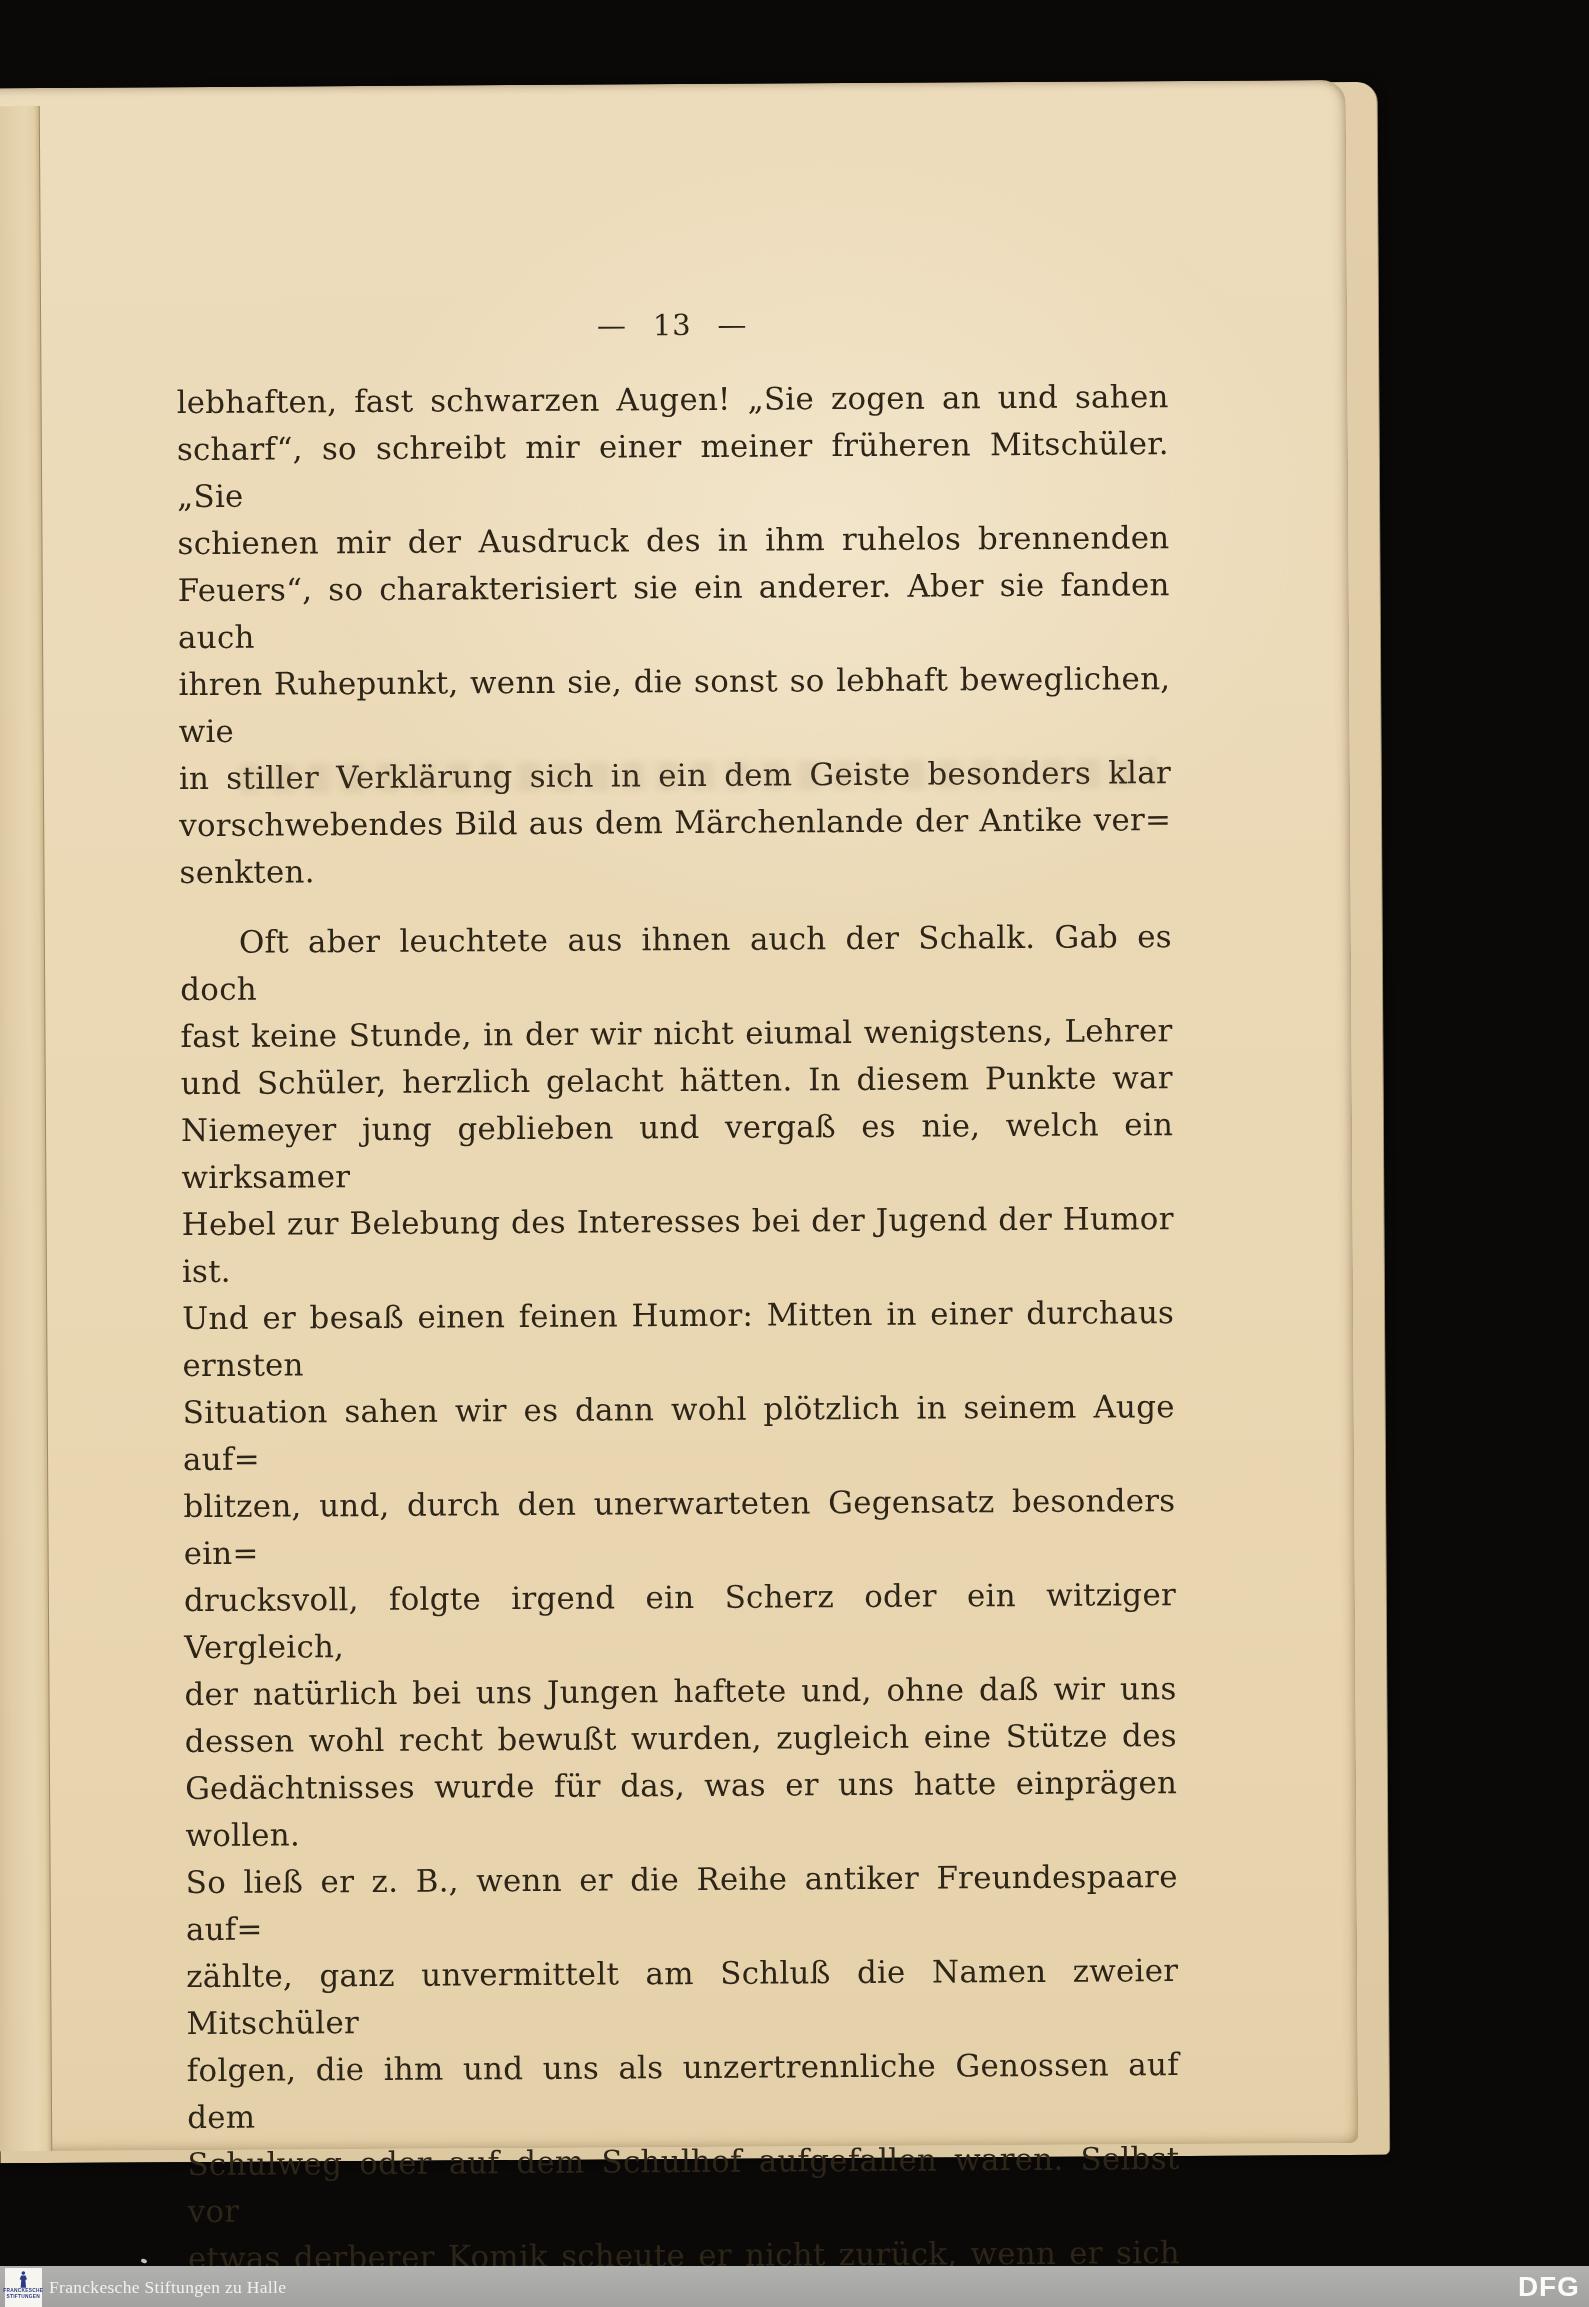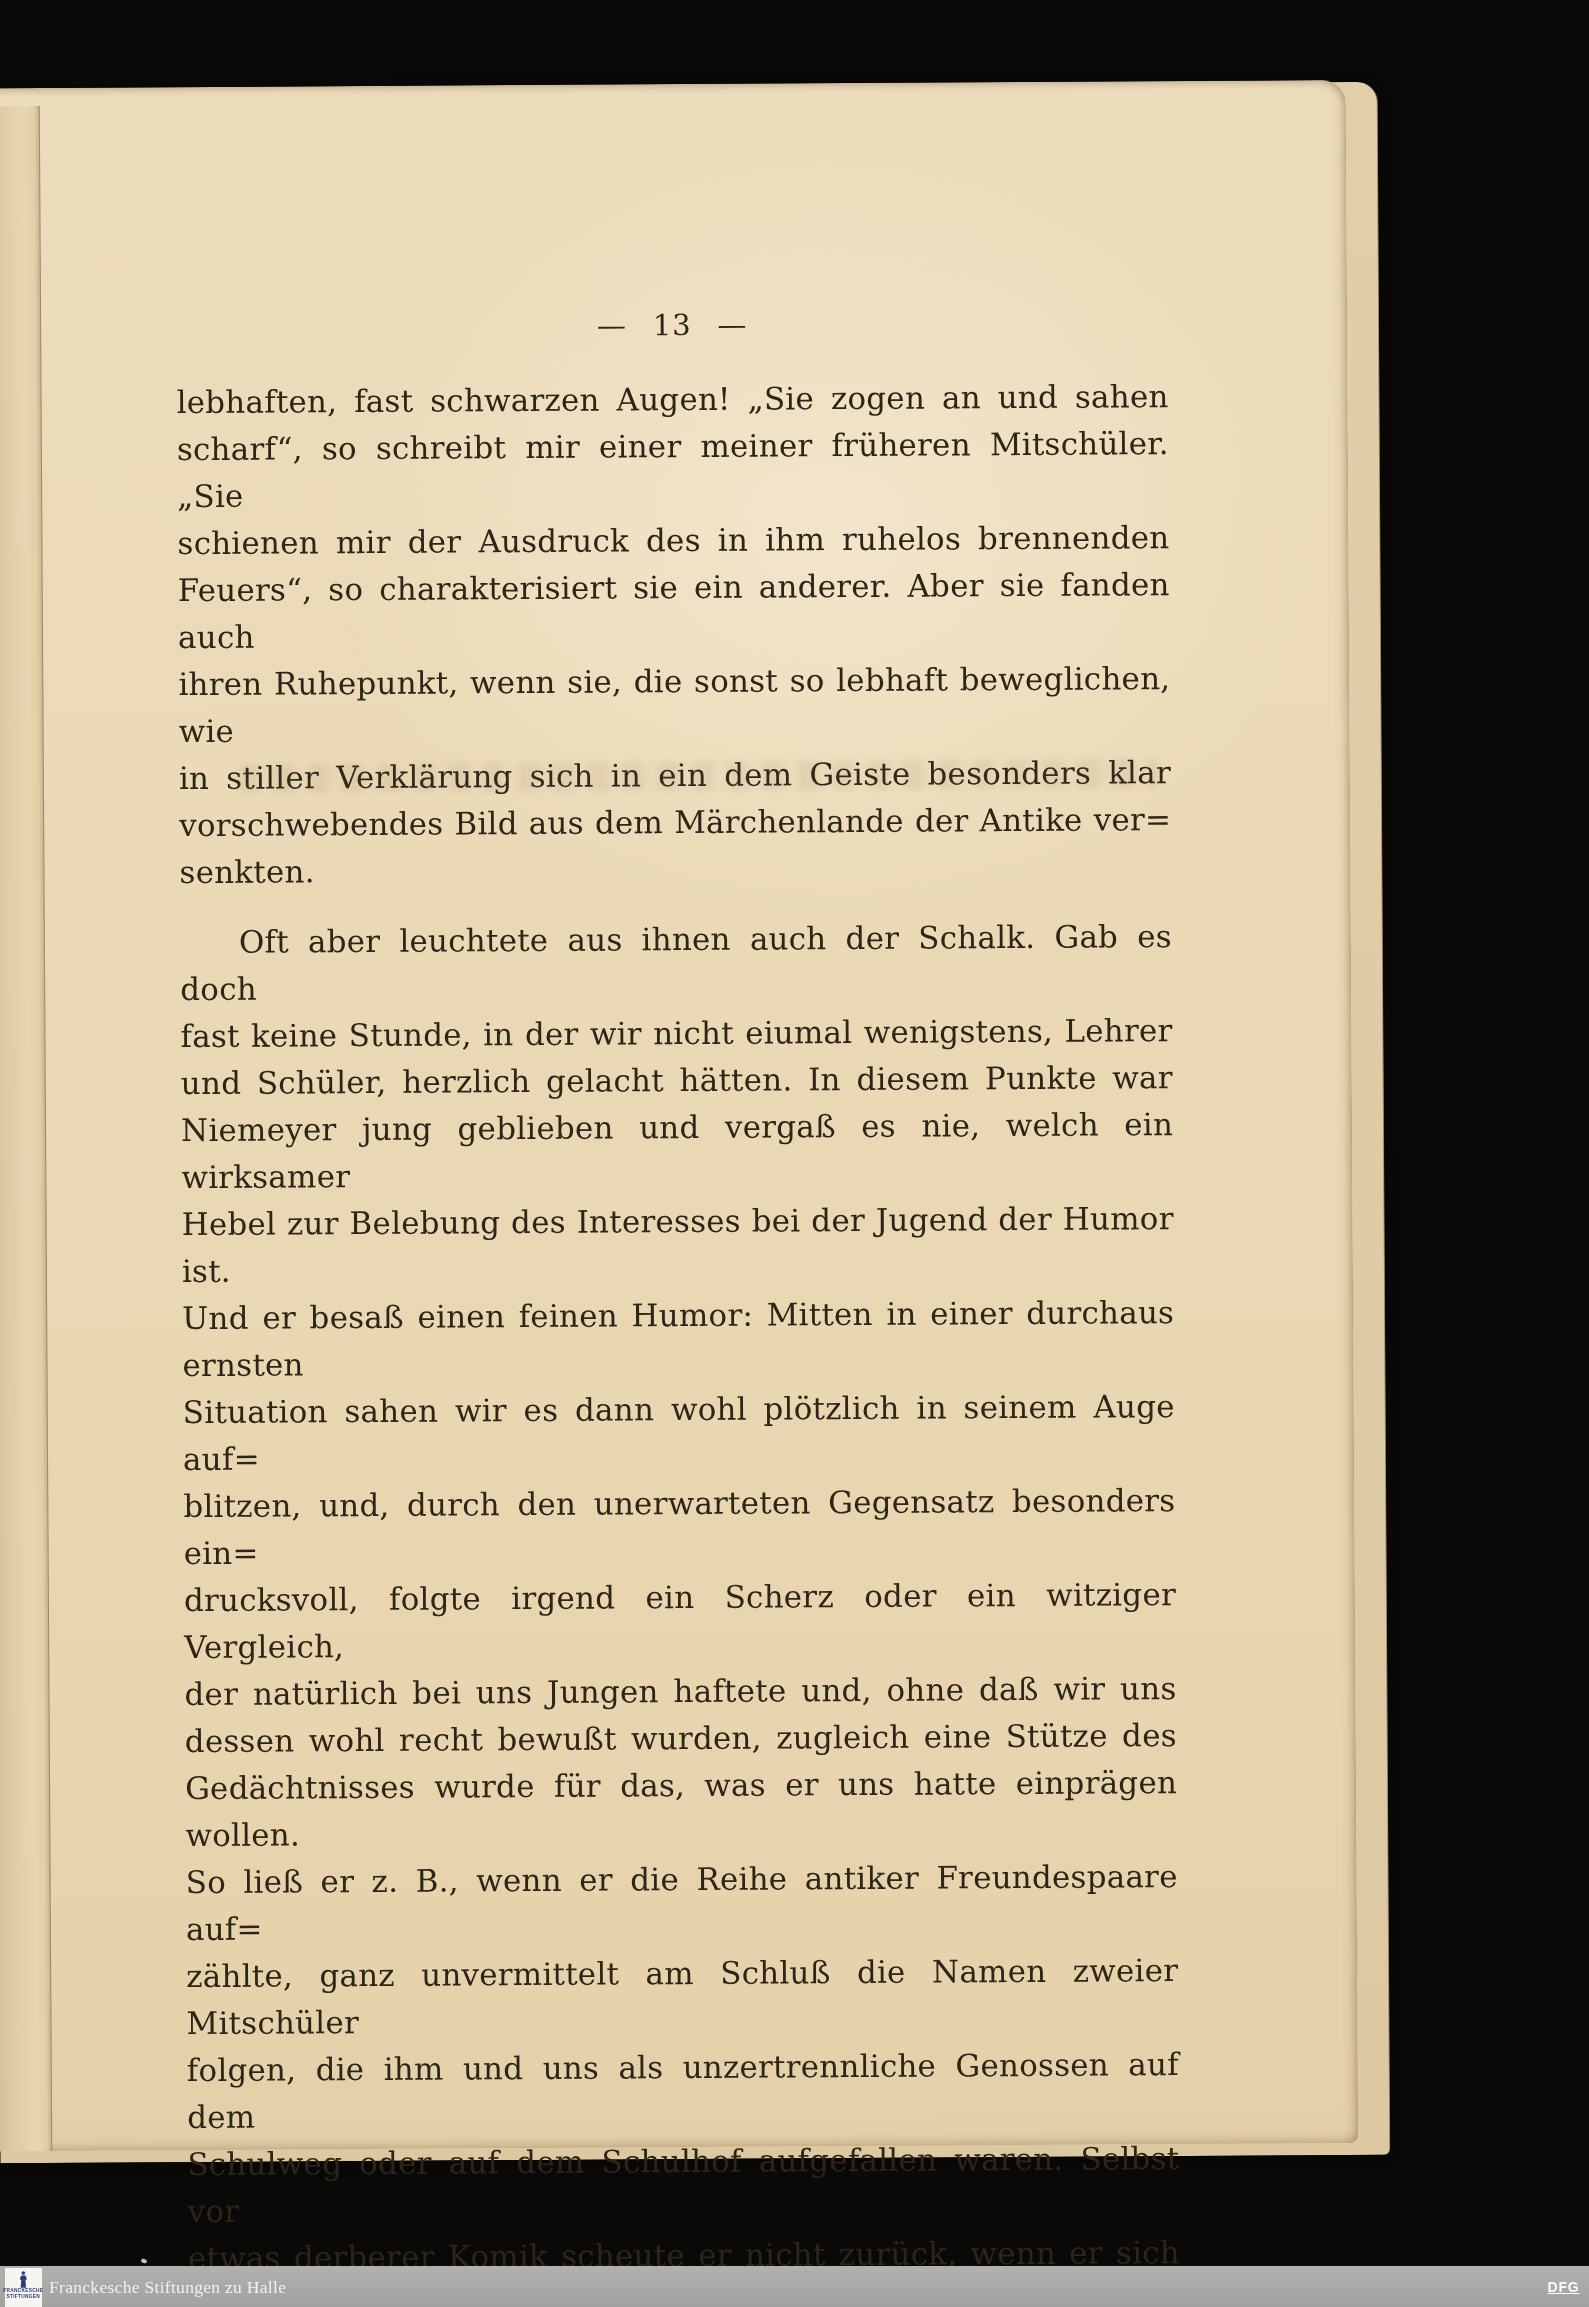--- a/index.html
+++ b/index.html
@@ -85,21 +85,21 @@
     color:var(--logo-blue);letter-spacing:0.3px;text-align:center;font-weight:700;
   }
   .library-name{
     position:absolute;left:49px;top:50%;transform:translateY(-50%);
     color:var(--footer-text);font-family:"Liberation Serif",serif;
     font-size:17.5px;letter-spacing:0.3px;
   }
   .dfg{
     position:absolute;right:9.5px;top:50%;transform:translateY(-50%);
     color:#fbfbfa;font-family:"Liberation Sans",sans-serif;
-    font-weight:700;font-size:14px;letter-spacing:0.8px;text-decoration:underline;
+    font-weight:700;font-size:28px;letter-spacing:0.8px;
   }
 </style>
 </head>
 <body>
 
 <div class="book-wrap">
   <div class="sheet-behind"></div>
   <div class="page">
     <div class="gutter"></div>
     <div class="page-number">— 13 —</div>

